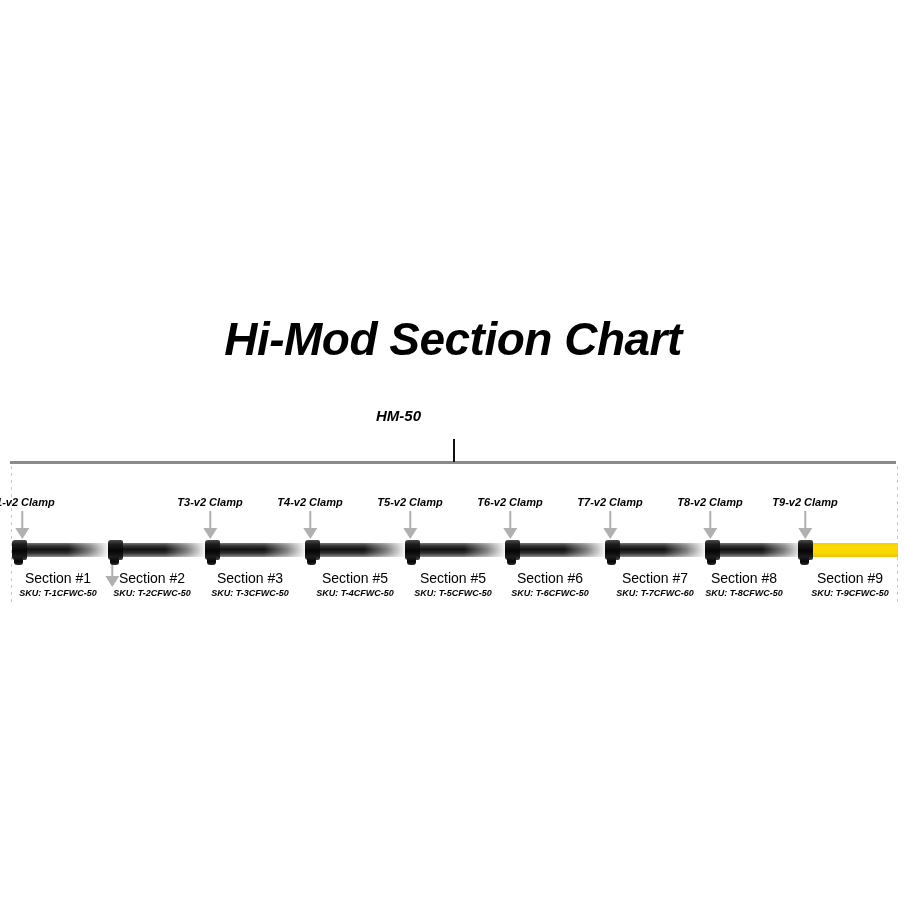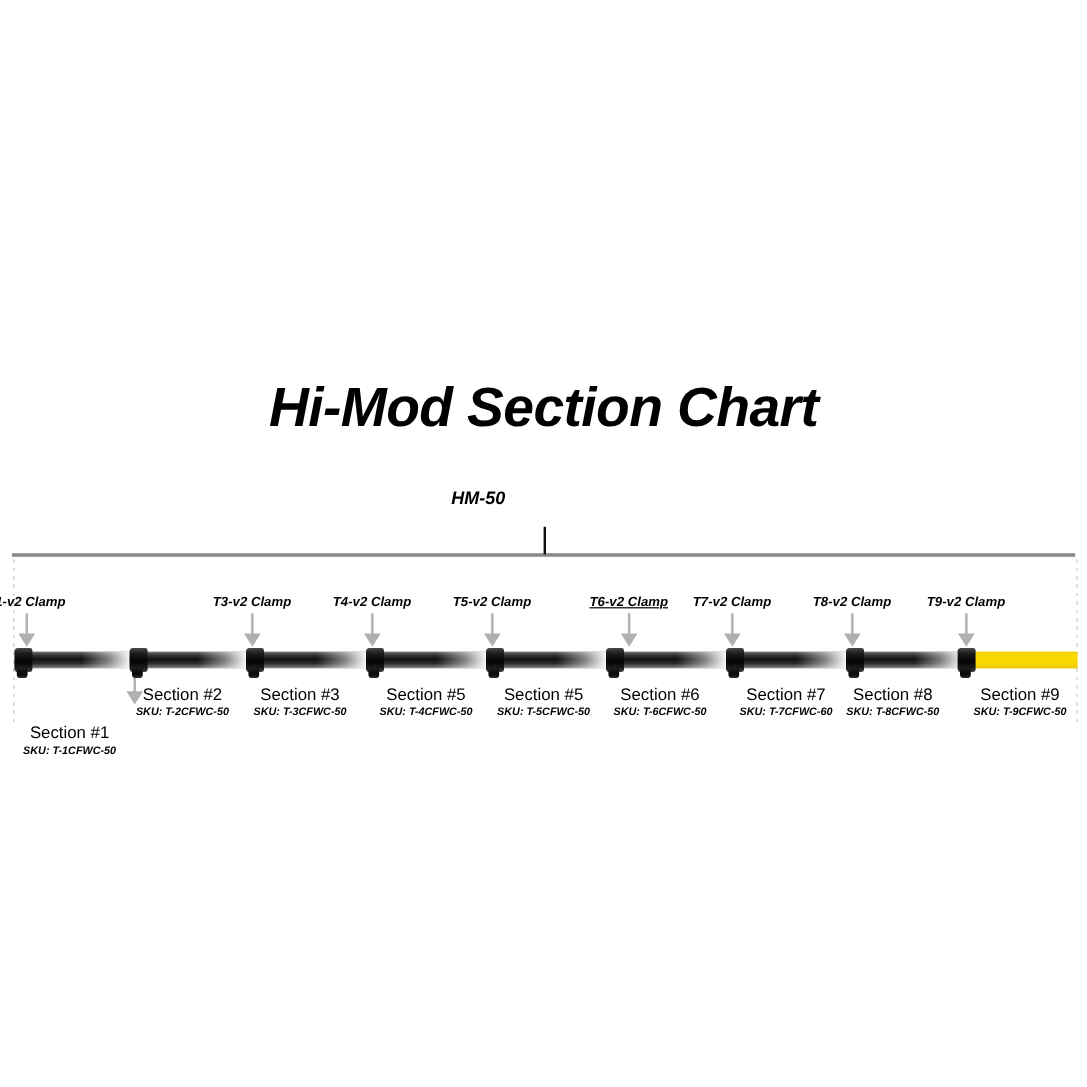--- a/index.html
+++ b/index.html
@@ -251,21 +251,21 @@
       <i class="head"></i>
     </span>
 </div>
 <div class="clamp-callout" style="left:410px;">
   <span class="clamp-label">T5-v2 Clamp</span>
   <span class="clamp-arrow">
       <i class="shaft"></i>
       <i class="head"></i>
     </span>
 </div>
-<div class="clamp-callout" style="left:524px;text-decoration:underline;">
+<div class="clamp-callout" style="left:510px;">
   <span class="clamp-label">T6-v2 Clamp</span>
   <span class="clamp-arrow">
       <i class="shaft"></i>
       <i class="head"></i>
     </span>
 </div>
 <div class="clamp-callout" style="left:610px;">
   <span class="clamp-label">T7-v2 Clamp</span>
   <span class="clamp-arrow">
       <i class="shaft"></i>
@@ -319,21 +319,21 @@
   <div class="pole-section" style="left:705px; width:97px;">
     <div class="pole-tube fade"></div>
     <div class="pole-clamp"></div>
   </div>
   <div class="pole-section" style="left:798px; width:100px;">
     <div class="pole-tube yellow"></div>
     <div class="pole-clamp"></div>
   </div>
 </div>
 
-<div class="section-caption" style="left:58px;margin-top:32px;">
+<div class="section-caption" style="left:58px;">
   <span class="section-name">Section #1</span>
   <span class="section-sku">SKU: T-1CFWC-50</span>
 </div>
 <div class="section-caption" style="left:152px;">
   <span class="section-name">Section #2</span>
   <span class="section-sku">SKU: T-2CFWC-50</span>
 </div>
 <div class="section-caption" style="left:250px;">
   <span class="section-name">Section #3</span>
   <span class="section-sku">SKU: T-3CFWC-50</span>

